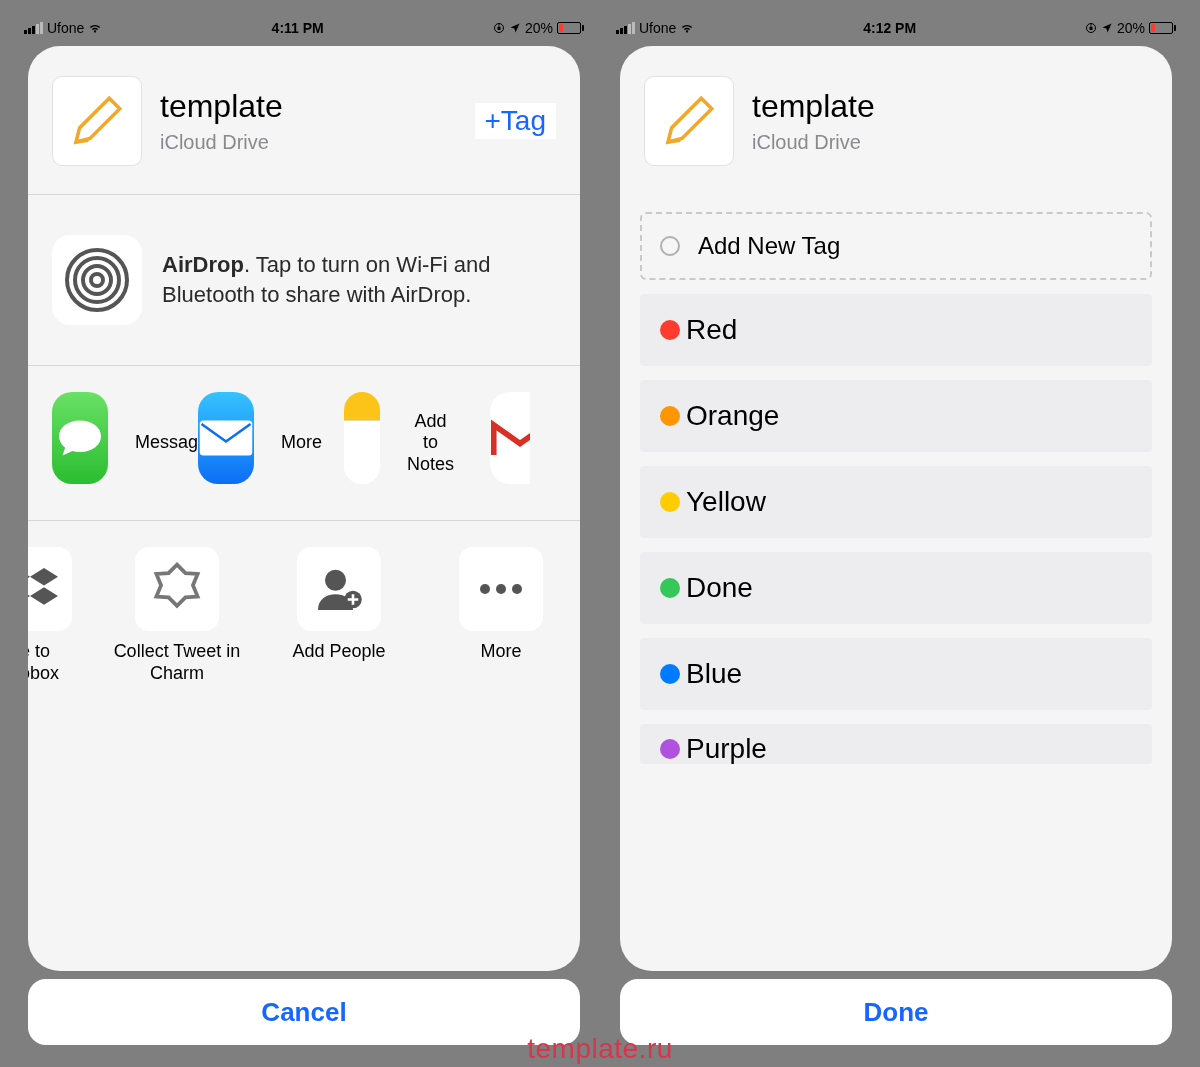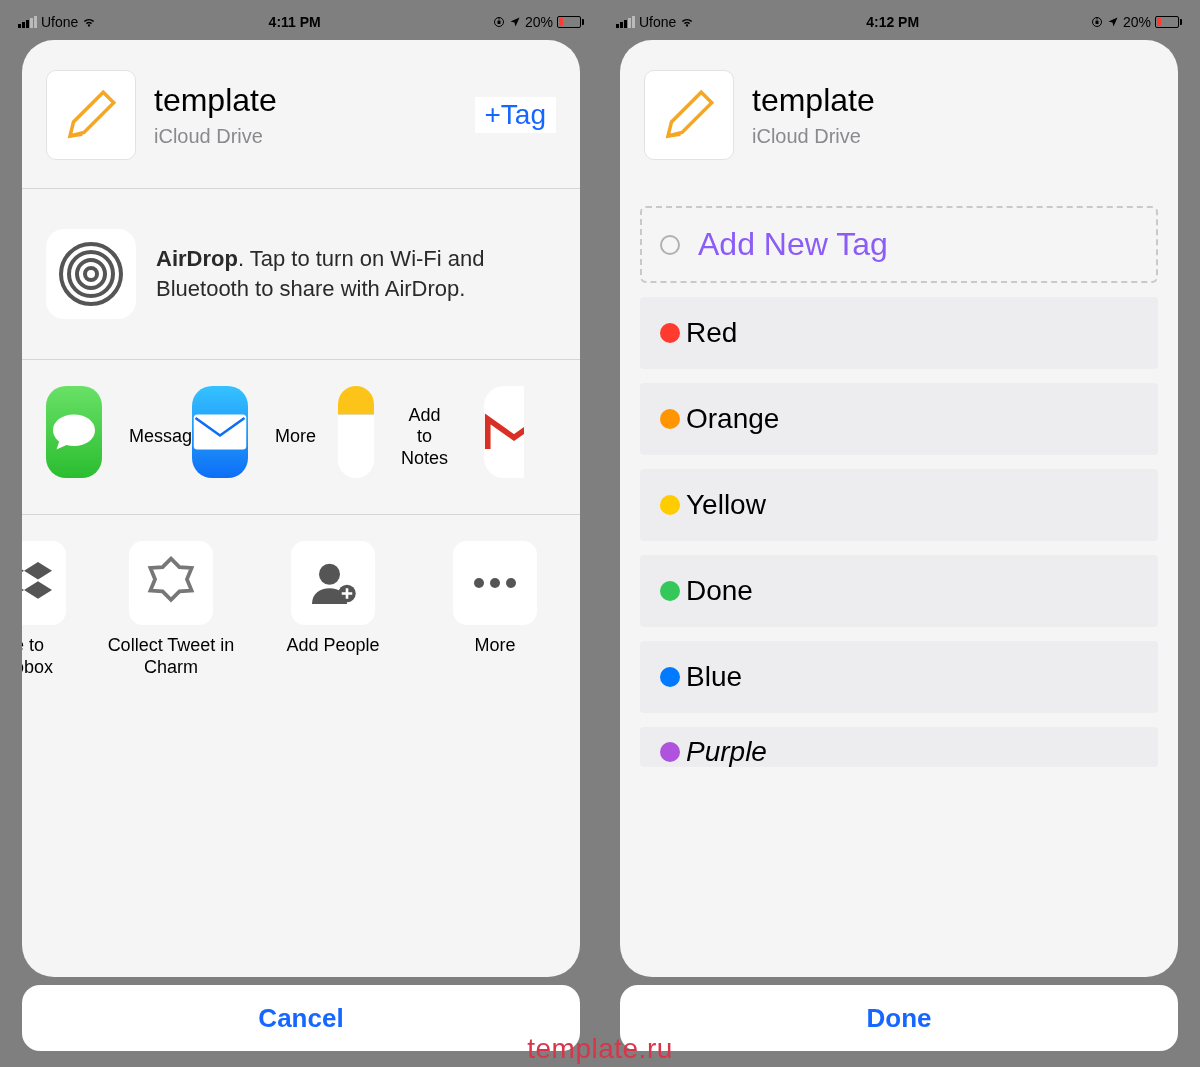--- a/index.html
+++ b/index.html
@@ -1,17 +1,17 @@
 <!DOCTYPE html>
 <html><head>
 <meta charset="utf-8">
 <style>
 * { margin: 0; padding: 0; box-sizing: border-box; font-family: -apple-system, "Helvetica Neue", Helvetica, Arial, sans-serif; }
 html, body { width: 1200px; height: 1067px; background: #7f7f7f; overflow: hidden; }
-.phones { display: flex; width: 1200px; height: 1067px; gap: 16px; padding: 10px; background: #7f7f7f; }
+.phones { display: flex; width: 1200px; height: 1067px; gap: 16px; padding: 16px; background: #7f7f7f; }
 .phone { flex: 1; display: flex; flex-direction: column; position: relative; }
 .status-bar { height: 24px; display: flex; align-items: center; justify-content: space-between; padding: 0 8px; font-size: 14px; font-weight: 500; color: #000; background: #7f7f7f; }
 .status-left { display: flex; align-items: center; gap: 4px; }
 .status-right { display: flex; align-items: center; gap: 4px; }
 .sig-bars { display: inline-flex; align-items: flex-end; gap: 1px; height: 12px; }
 .sig-bars span { width: 3px; background: #000; }
 .sig-bars span:nth-child(1){height:4px;} .sig-bars span:nth-child(2){height:6px;} .sig-bars span:nth-child(3){height:8px;} .sig-bars span:nth-child(4){height:10px;background:#bbb;} .sig-bars span:nth-child(5){height:12px;background:#bbb;}
 .wifi { width:14px; height:14px; }
 .lock { width:12px; height:12px; }
 .loc { width:12px; height:12px; }
@@ -52,25 +52,25 @@
 .app-label { font-size:18px; color:#000; text-align:center; line-height:1.2; min-height:22px; }
 
 
 .action-scroll { display:flex; overflow:hidden; padding:26px 0 0 0; gap:32px; align-items:flex-start; }
 .action-item { display:flex; flex-direction:column; align-items:center; width:130px; flex:0 0 auto; }
 .action-icon { width:84px; height:84px; border-radius:14px; background:#fff; display:flex; align-items:center; justify-content:center; margin-bottom:10px; }
 .action-label { font-size:18px; color:#000; text-align:center; line-height:1.2; }
 
 
 .tag-list { padding:18px 20px 0 20px; display:flex; flex-direction:column; gap:14px; overflow:hidden; }
-.add-tag-row { border:2px dashed #c9c9cc; border-radius:6px; padding:18px 18px; display:flex; align-items:center; gap:18px; font-size:32px; color:#8b5cf6; cursor:text; }
+.add-tag-row { border:2px dashed #c9c9cc; border-radius:6px; padding:18px 18px; display:flex; align-items:center; gap:18px; font-size:24px; color:#000000; cursor:text; }
 .add-tag-circle { width:20px; height:20px; border:2px solid #b0b0b3; border-radius:50%; flex:0 0 auto; }
 .tag-row { background:#ededef; border-radius:4px; padding:20px 20px; display:flex; align-items:center; gap:6px; font-size:28px; color:#000; cursor:pointer; }
 .tag-dot { width:20px; height:20px; border-radius:50%; flex:0 0 auto; }
-.tag-row.cut { height:40px; padding-top:10px; padding-bottom:0; overflow:hidden;font-style:italic; }
+.tag-row.cut { height:40px; padding-top:10px; padding-bottom:0; overflow:hidden; }
 
 .watermark { position:absolute; bottom:2px; left:50%; transform:translateX(-50%); font-size:28px; font-weight:500; color:#d8354a; pointer-events:none; letter-spacing:0.5px; }
 </style>
 </head>
 <body>
 
 <div class="phones">
 
 <div class="phone">
   <div class="status-bar">

